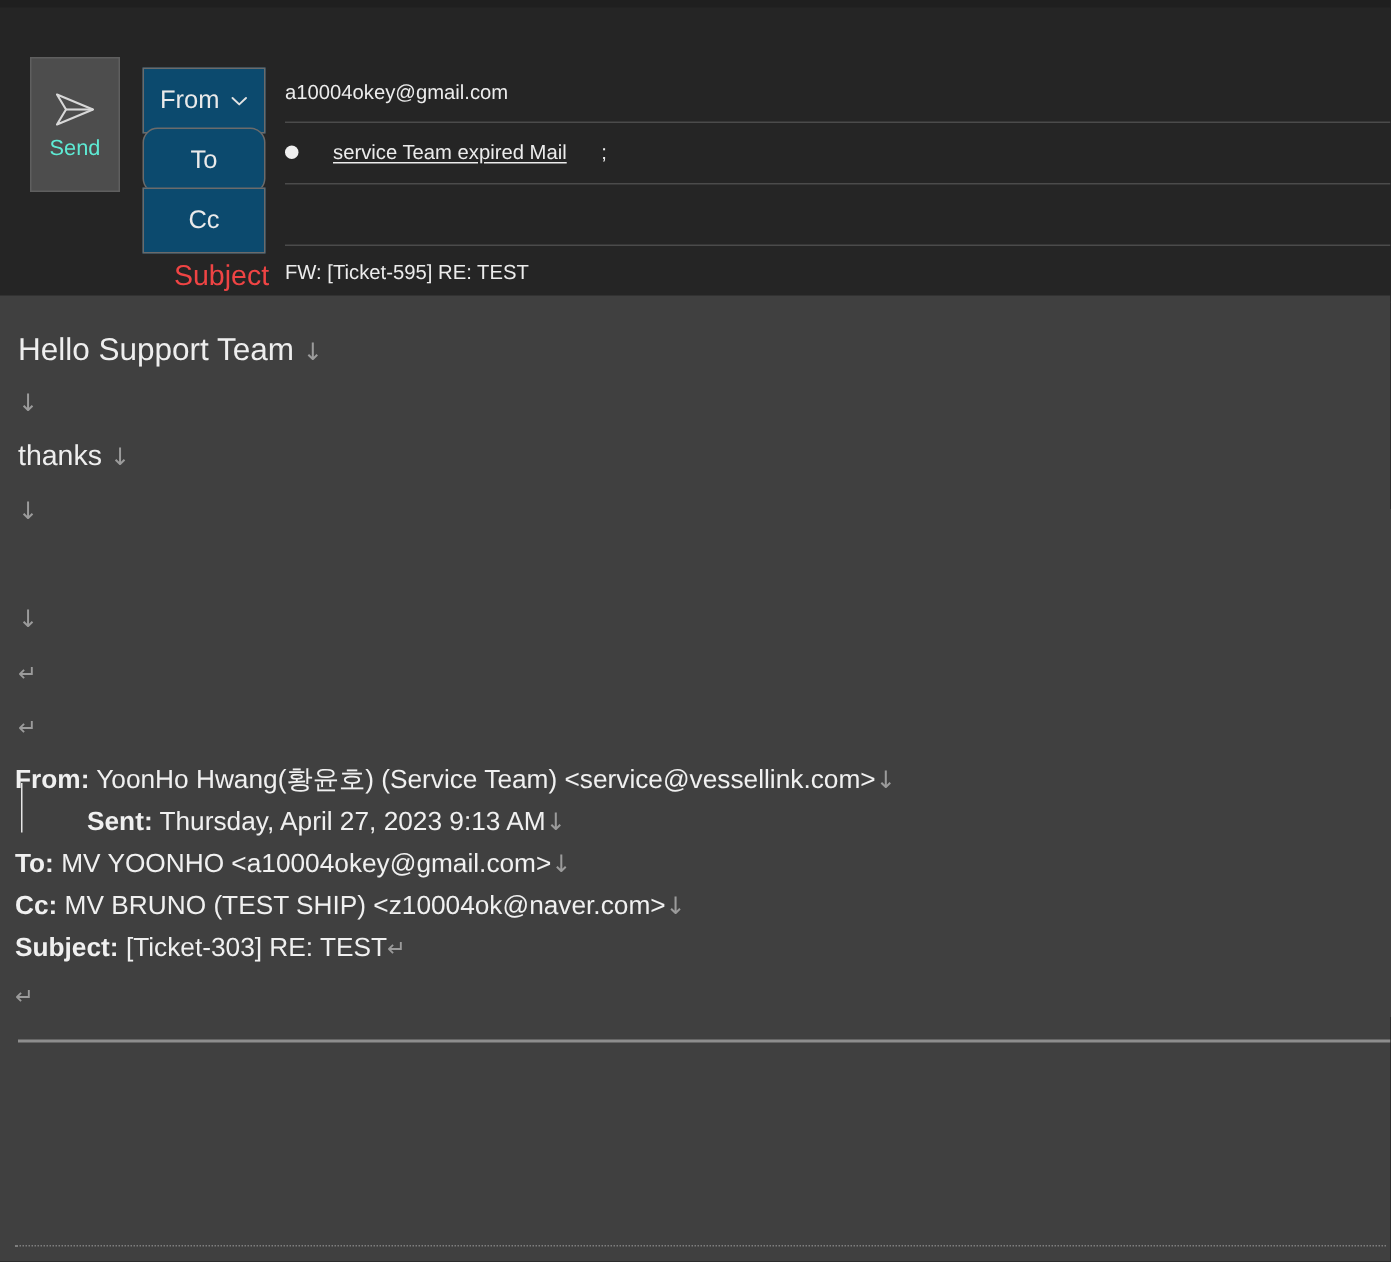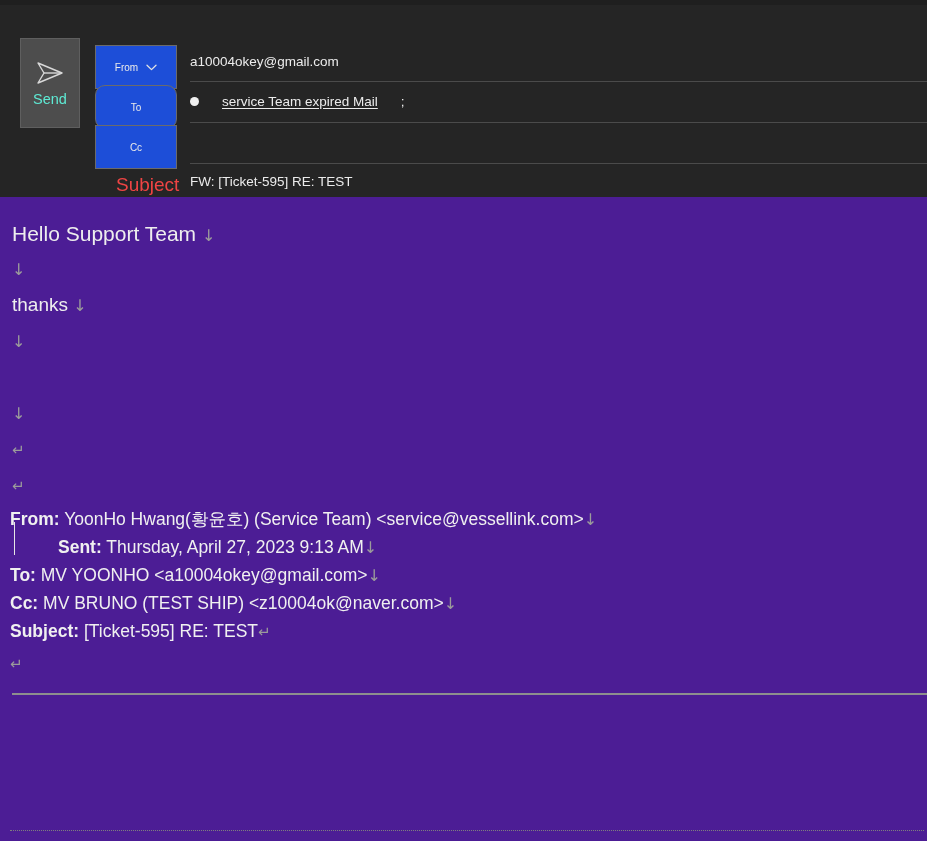--- a/index.html
+++ b/index.html
@@ -65,25 +65,25 @@
     color: #5eead4;
     line-height: 1;
   }
 
   
   .field-btn {
     position: absolute;
     left: 95px;
     width: 82px;
     height: 44px;
-    background: #1d4ed8;
+    background: #0c4a6e;
     border: 1px solid #6b6b6b;
     box-sizing: border-box;
     color: #eaeaea;
-    font-size: 10px;
+    font-size: 17px;
     display: flex;
     align-items: center;
     justify-content: center;
     gap: 8px;
     cursor: pointer;
   }
   .field-btn.from { top: 40px; }
   .field-btn.to   { top: 80px; border-radius: 10px; }
   .field-btn.cc   { top: 120px; }
   .chev {
@@ -151,21 +151,21 @@
     width: 927px; height: 1px;
     background: #454545;
   }
 
   
   .body-area {
     position: absolute;
     left: 0; top: 197px;
     width: 927px;
     height: 644px;
-    background: #4c1d95;
+    background: #404040;
   }
 
   .line {
     position: absolute;
     left: 12px;
     white-space: nowrap;
     font-size: 19px;
     color: #eeeeee;
     line-height: 1;
   }
@@ -332,21 +332,21 @@
       <span>MV YOONHO &lt;a10004okey@gmail.com&gt;</span><span class="mark">↓</span>
     </div>
 
     <div class="qline" style="top:398px;">
       <b>Cc:</b>
       <span>MV BRUNO (TEST SHIP) &lt;z10004ok@naver.com&gt;</span><span class="mark">↓</span>
     </div>
 
     <div class="qline" style="top:426px;">
       <b>Subject:</b>
-      <span>[Ticket-595] RE: TEST</span><span class="mark small">↵</span>
+      <span>[Ticket-303] RE: TEST</span><span class="mark small">↵</span>
     </div>
 
     <div class="qline" style="top:458px;">
       <span class="mark small">↵</span>
     </div>
 
 
   </div>
 
   <div class="bottom-dotted"></div>

